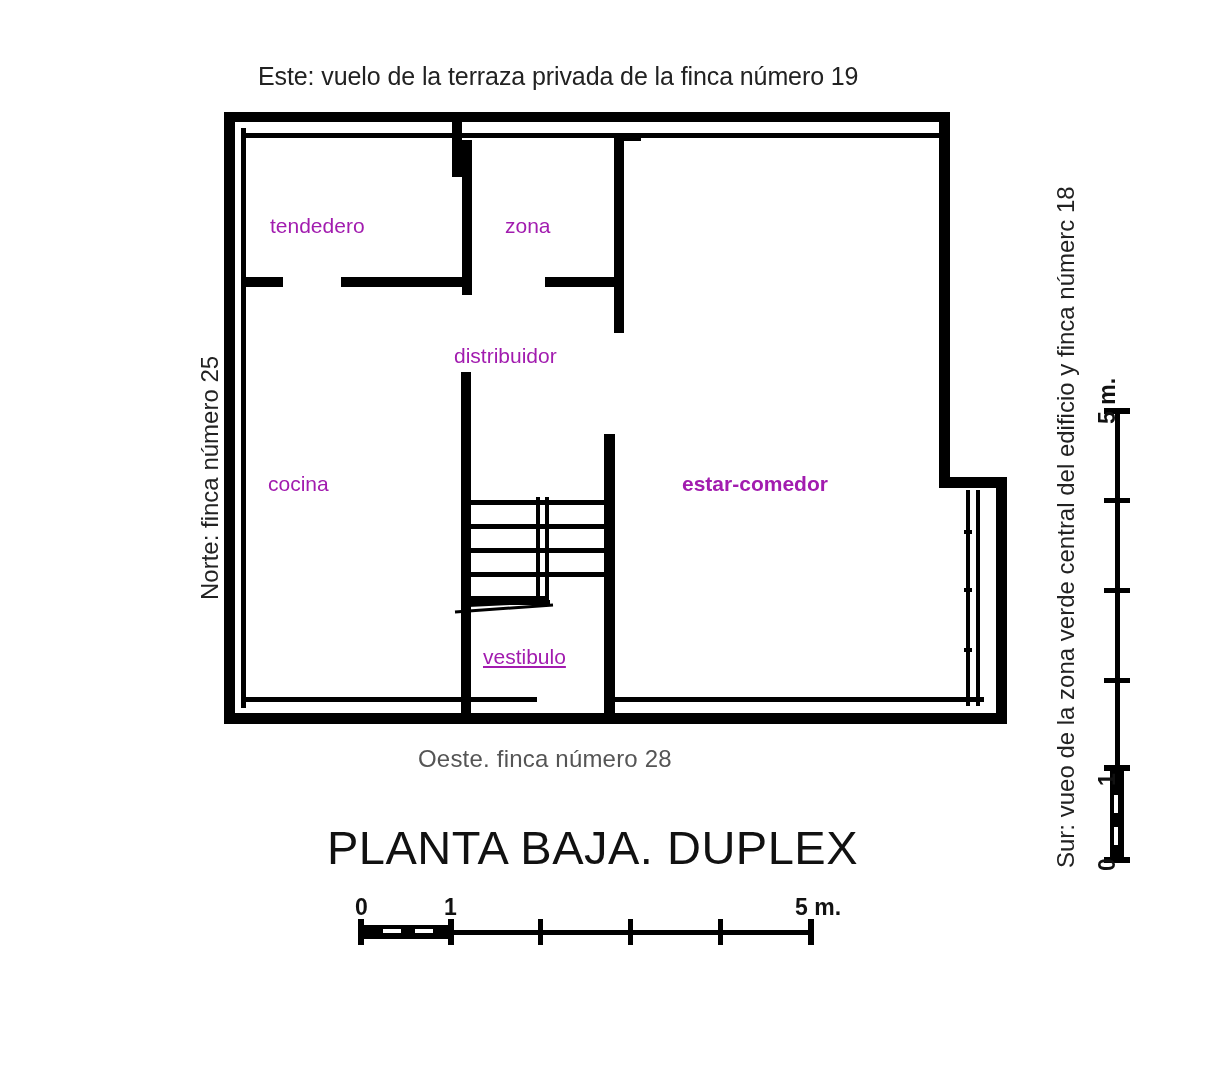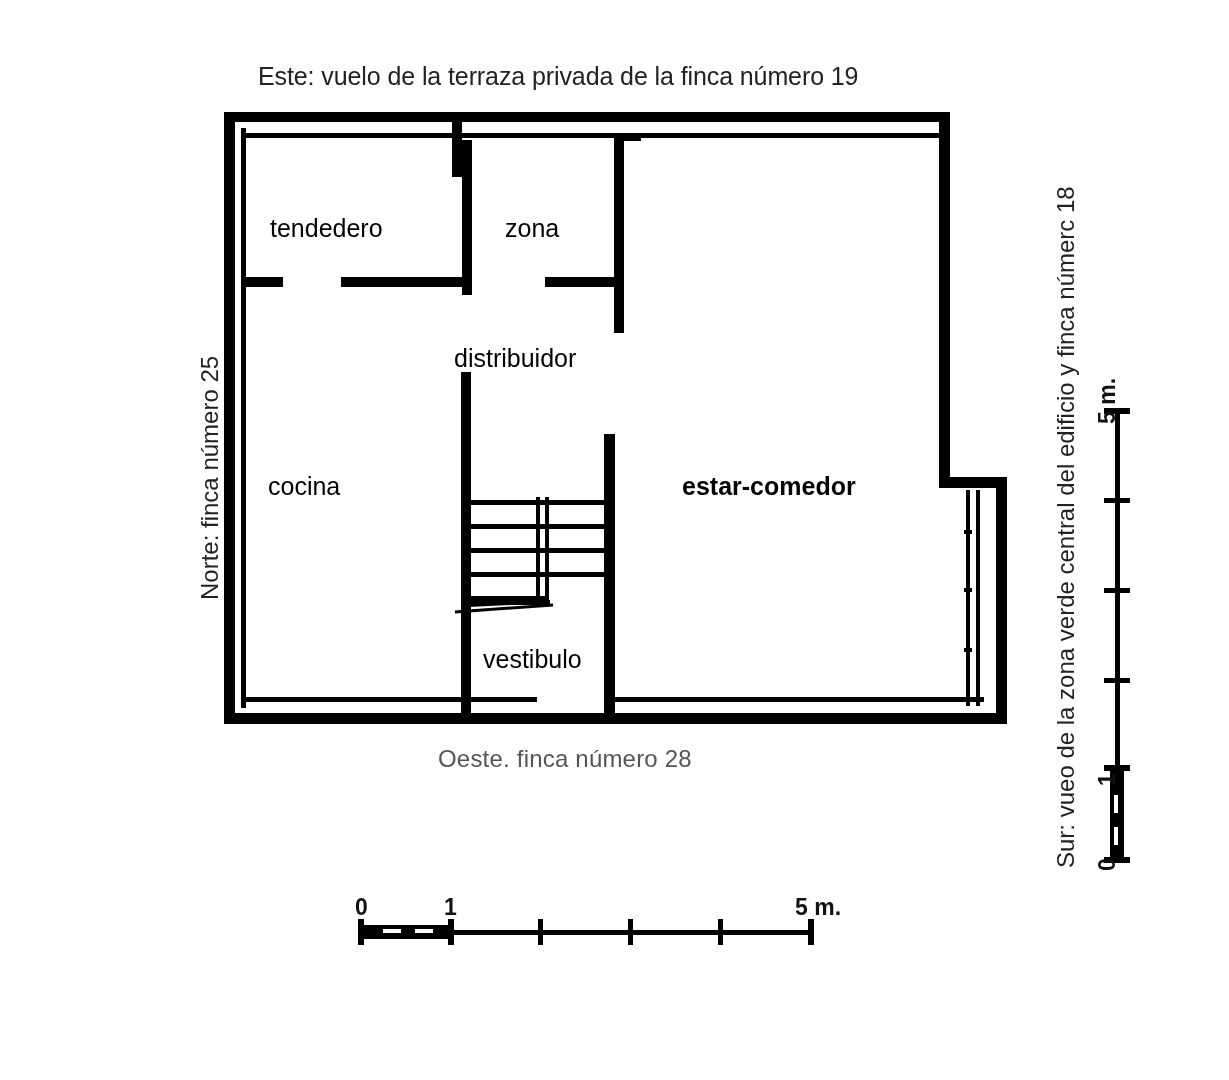--- a/index.html
+++ b/index.html
@@ -38,21 +38,21 @@
     color: #222;
   }
   
   #label-este {
     left: 258px;
     top: 62px;
     font-size: 25px;
     letter-spacing: -0.1px;
   }
   #label-oeste {
-    left: 438px;
+    left: 418px;
     top: 745px;
     font-size: 24px;
     color: #555;
     letter-spacing: 0.2px;
   }
   #label-norte {
     left: 0px;
     top: 0px;
     font-size: 24px;
     transform-origin: 0 0;
@@ -60,29 +60,29 @@
   }
   #label-sur {
     left: 0px;
     top: 0px;
     font-size: 24px;
     transform-origin: 0 0;
     transform: translate(1052px, 868px) rotate(-90deg);
   }
   
   .room-label {
-    font-size: 25px;
-    color: #000000;
+    font-size: 21px;
+    color: #a21caf;
   }
   #room-tendedero { left: 270px; top: 214px; }
   #room-aseo      { left: 505px; top: 214px; }
   #room-distribuidor { left: 454px; top: 344px; }
   #room-cocina    { left: 268px; top: 472px; }
   #room-estar     { left: 682px; top: 472px; font-weight: bold; }
-  #room-vestibulo { left: 483px; top: 645px; }
+  #room-vestibulo { left: 483px; top: 645px; text-decoration: underline; }
 
   
   #plan-title {
     left: 327px;
     top: 820px;
     font-size: 47px;
     letter-spacing: 0.5px;
     color: #111;
   }
 
@@ -229,20 +229,21 @@
   <div class="txt room-label" id="room-aseo">zona</div>
 
   <div class="txt room-label" id="room-distribuidor">distribuidor</div>
 
   <div class="txt room-label" id="room-cocina">cocina</div>
 
   <div class="txt room-label" id="room-estar">estar-comedor</div>
 
   <div class="txt room-label" id="room-vestibulo">vestibulo</div>
 
+  <div class="txt" id="plan-title">PLANTA BAJA. DUPLEX</div>
 
   <div class="txt hscale-num" id="hscale-0">0</div>
 
   <div class="txt hscale-num" id="hscale-1">1</div>
 
   <div class="txt hscale-num" id="hscale-5">5 m.</div>
 
   <div class="txt vscale-num" id="vscale-5">5 m.</div>
 
   <div class="txt vscale-num" id="vscale-1">1</div>

